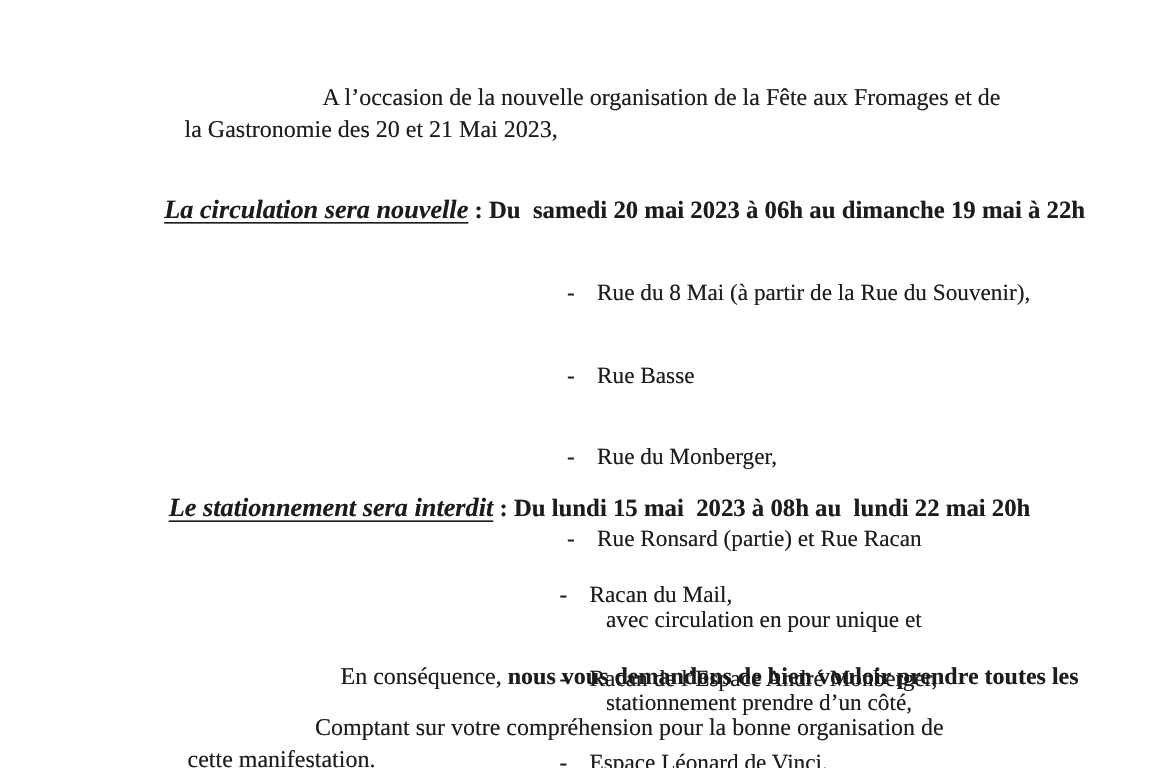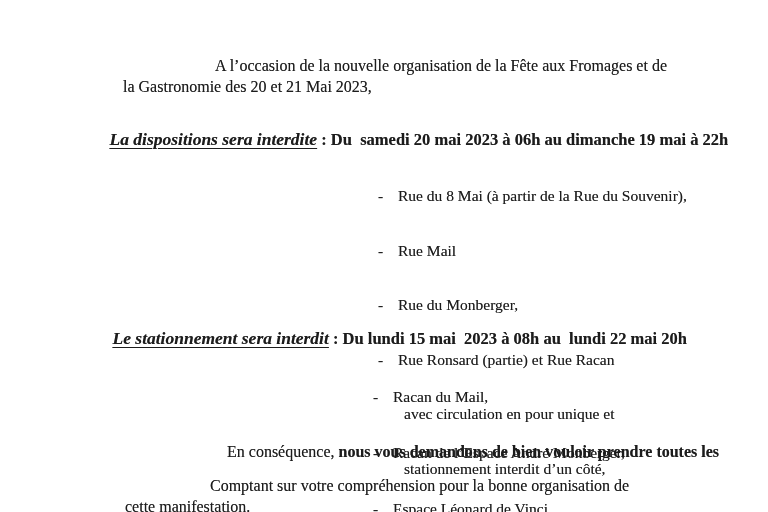--- a/index.html
+++ b/index.html
@@ -54,47 +54,47 @@
 </style>
 </head>
 <body>
 
 <div class="page">
 
   <div class="abs body-text" style="top:56px; left:215px;">A l’occasion de la nouvelle organisation de la Fête aux Fromages et de</div>
   <div class="abs body-text" style="top:77px; left:123px;">la Gastronomie des 20 et 21 Mai 2023,</div>
 
   <div class="abs heading" style="top:109px; left:93px;">
-    <span class="title">La dispositions sera interdite</span><span class="colon"> : </span><span class="schedule">Du  samedi 20 mai 2023 à 06h au dimanche 19 mai à 22h</span>
+    <span class="title">La circulation sera nouvelle</span><span class="colon"> : </span><span class="schedule">Du  samedi 20 mai 2023 à 06h au dimanche 19 mai à 22h</span>
   </div>
 
   <div class="abs dash-list list-circulation list-text" style="top:151px; left:378px;">
     <div class="row">
       <span class="dash">-</span>
       <span class="txt">Rue du 8 Mai (à partir de la Rue du Souvenir),</span>
     </div>
     <div class="row">
       <span class="dash">-</span>
-      <span class="txt">Rue Mail</span>
+      <span class="txt">Rue Basse</span>
     </div>
     <div class="row">
       <span class="dash">-</span>
       <span class="txt">Rue du Monberger,</span>
     </div>
     <div class="row">
       <span class="dash">-</span>
       <span class="txt">Rue Ronsard (partie) et Rue Racan</span>
     </div>
     <div class="row cont">
       <span class="dash"></span>
       <span class="txt">avec circulation en pour unique et</span>
     </div>
     <div class="row cont">
       <span class="dash"></span>
-      <span class="txt">stationnement interdit d’un côté,</span>
+      <span class="txt">stationnement prendre d’un côté,</span>
     </div>
     
     
   </div>
 
   <div class="abs heading" style="top:308px; left:96px;">
     <span class="title">Le stationnement sera interdit</span><span class="colon"> : </span><span class="schedule">Du lundi 15 mai  2023 à 08h au  lundi 22 mai 20h</span>
   </div>
 
   <div class="abs dash-list list-parking list-text" style="top:352px; left:373px;">

